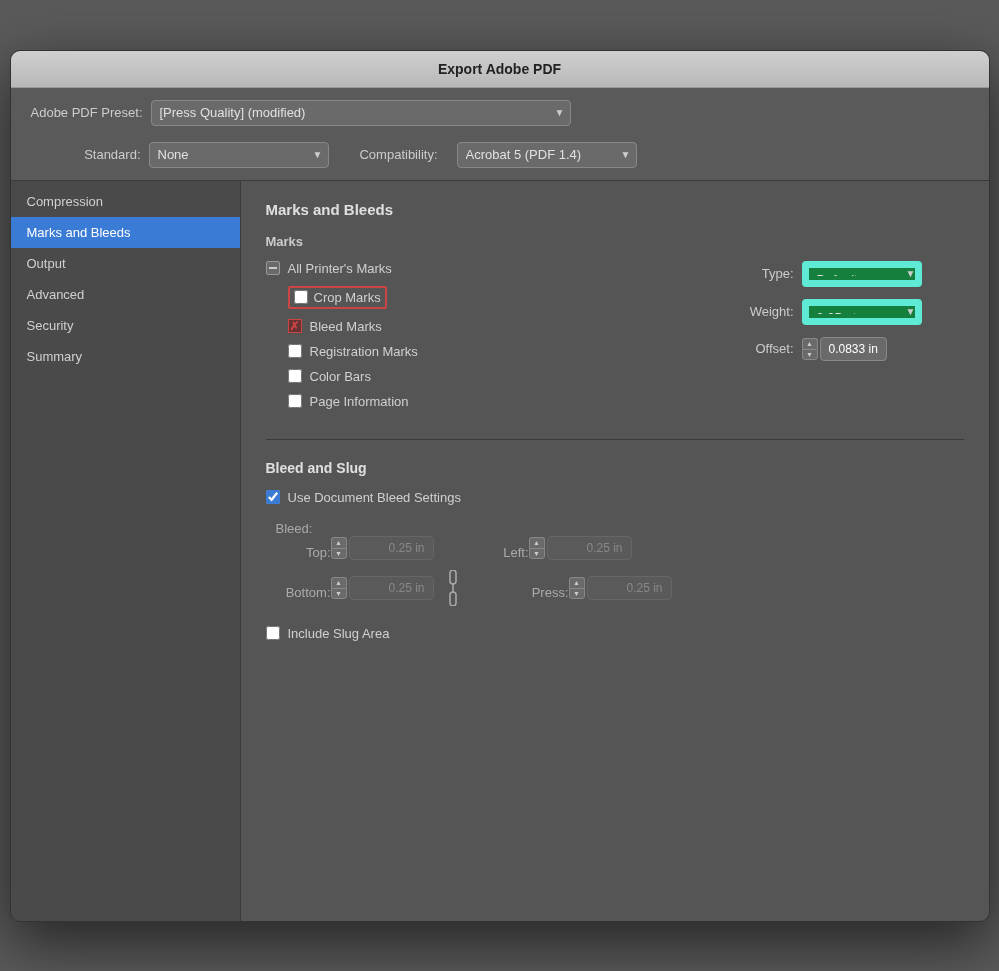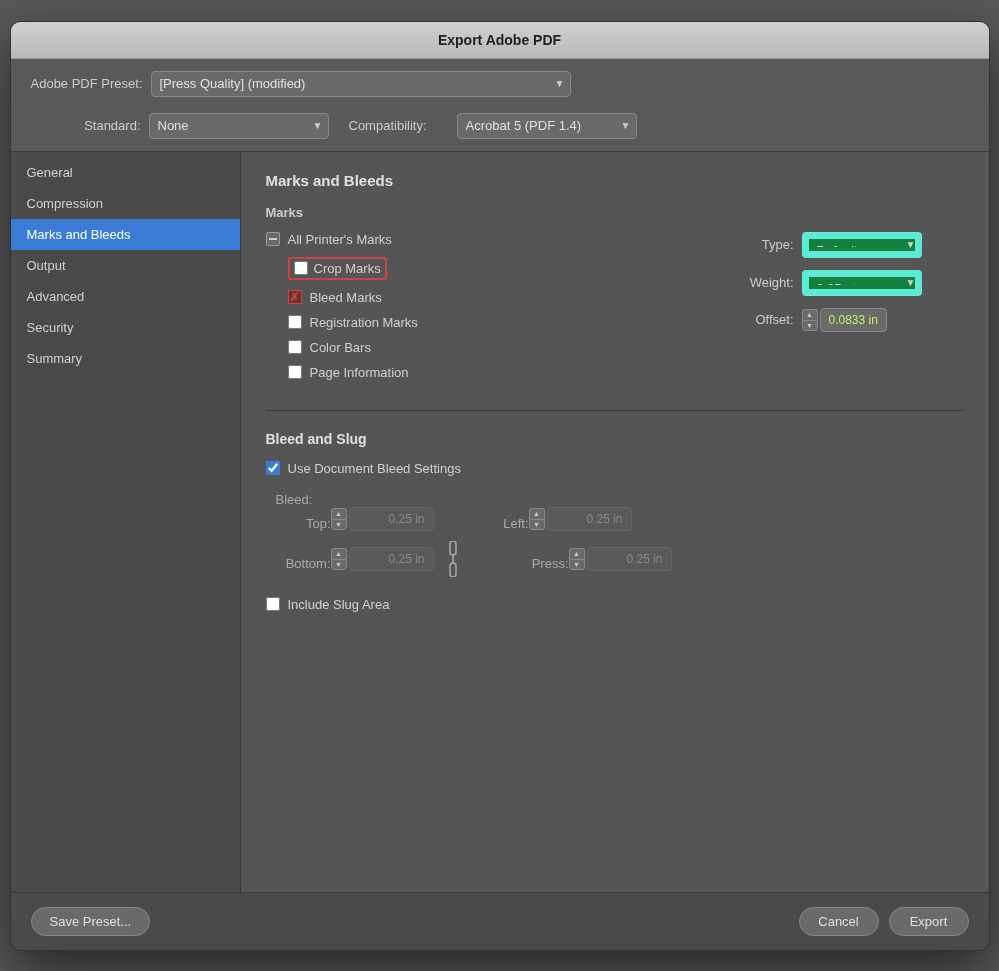--- a/index.html
+++ b/index.html
@@ -319,25 +319,25 @@
       align-items: center;
       background: #6a6a6a;
       border: 1px solid #888;
       border-radius: 4px;
       height: 24px;
       overflow: hidden;
     }
     .offset-value {
       padding: 2px 8px;
       font-size: 12px;
-      color: #bef264;
+      color: #ffffff;
     }
     .compat-label {
       min-width: 100px;
-      text-align: left;
+      text-align: center;
       margin-right: 8px;
       margin-left: 20px;
       color: #ccc;
       font-size: 13px;
     }
   </style>
 </head>
 <body>
 
 <div class="dialog">
@@ -370,23 +370,20 @@
           <option>Acrobat 5 (PDF 1.4)</option>
         </select>
         <span class="chevron-icon">▼</span>
       </div>
     </div>
   </div>
 
   <div class="main-content">
 
     <div class="sidebar">
-      <div class="sidebar-item">
-        <span>General</span>
-      </div>
       <div class="sidebar-item">
         <span>Compression</span>
       </div>
       <div class="sidebar-item active">
         <span>Marks and Bleeds</span>
       </div>
       <div class="sidebar-item">
         <span>Output</span>
       </div>
       <div class="sidebar-item">
@@ -557,20 +554,13 @@
 
       <div style="margin-top: 20px;">
         <div class="checkbox-row">
           <input type="checkbox" style="">
           <span class="checkbox-label">Include Slug Area</span>
         </div>
       </div>
     </div>
   </div>
 
-  <div class="footer">
-    <button class="footer-btn">Save Preset...</button>
-    <div class="footer-right">
-      <button class="footer-btn">Cancel</button>
-      <button class="footer-btn">Export</button>
-    </div>
-  </div>
 </div>
 
 </body></html>

